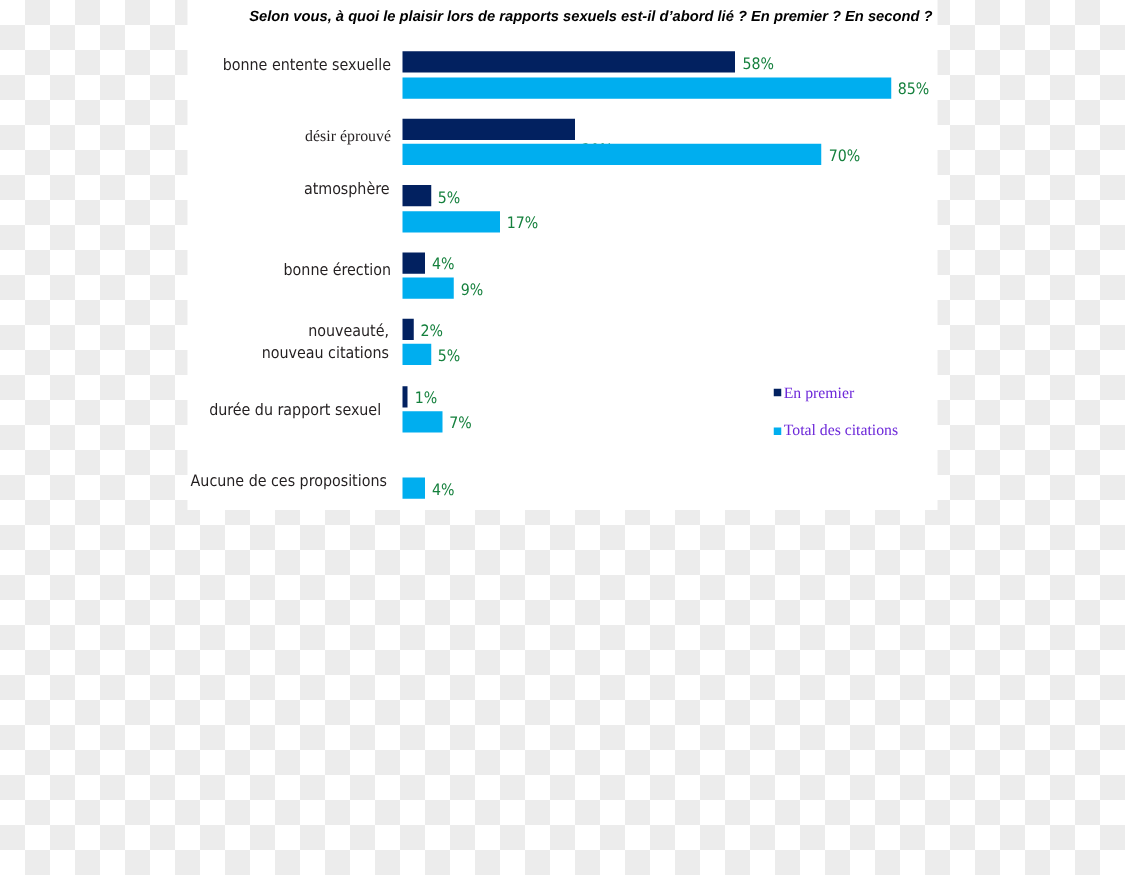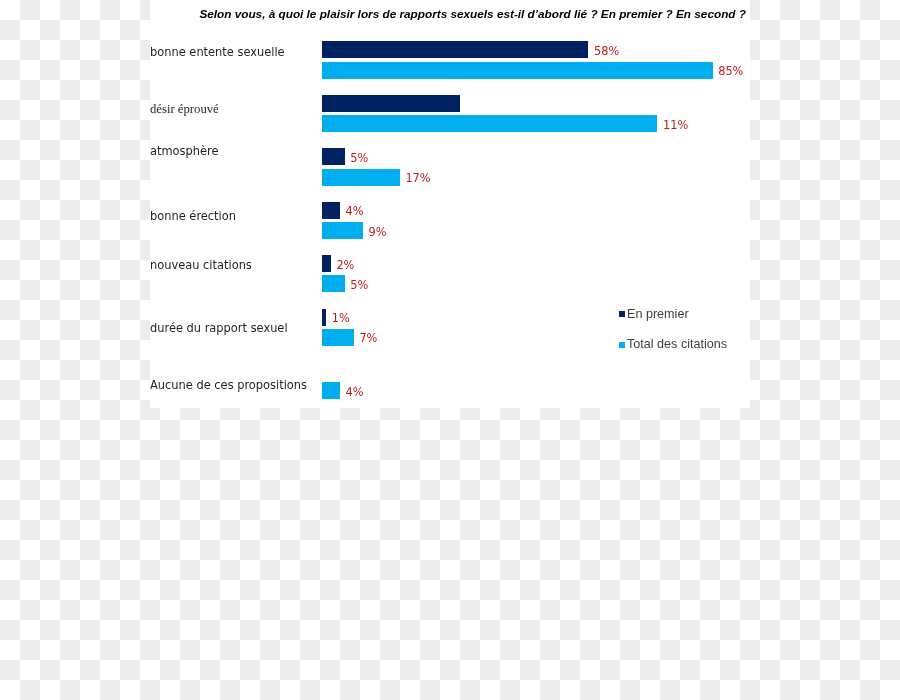--- a/index.html
+++ b/index.html
@@ -40,48 +40,49 @@
     letter-spacing: 0;
   }
 
   .plot-area { position: absolute; left: 0; top: 0; width: 600px; height: 408px; }
 
   .bar-row { position: absolute; left: 0; top: 0; width: 600px; }
 
   .cat-label {
     position: absolute;
     left: 0;
+    text-align: right;
     font-family: "DejaVu Sans", sans-serif;
     font-stretch: condensed;
     font-size: 12.7px;
     color: #231f20;
     line-height: 17.4px;
     white-space: nowrap;
   }
   .cat-label-line { display: block; }
 
   .bar { position: absolute; height: 17px; }
 
   .bar-value {
     position: absolute;
     font-family: "DejaVu Sans", sans-serif;
     font-stretch: condensed;
     font-size: 12.6px;
-    color: #b91c1c;
+    color: #15803d;
     white-space: nowrap;
   }
 
   .legend-item { position: absolute; }
   .legend-swatch { position: absolute; width: 6px; height: 6px; }
   .legend-label {
     position: absolute;
-    font-family: Liberation Sans, sans-serif;
+    font-family: Liberation Serif, serif;
     font-stretch: condensed;
     font-size: 12.6px;
-    color: #404040;
+    color: #6d28d9;
     white-space: nowrap;
   }
 </style>
 </head>
 <body>
 
 <div id="canvas">
   <div class="panel">
     <div class="chart-title">Selon vous, à quoi le plaisir lors de rapports sexuels est-il d’abord lié ? En premier ? En second ?</div>
     <div class="plot-area" id="plot-area">
@@ -94,21 +95,21 @@
           <div class="bar" style="background: rgb(0, 174, 239); left: 171.5px; top: 61.6px; width: 391px;"></div>
           <div class="bar-value" style="left: 568.2px; top: 63.1px;">85%</div>
         </div>
         <div class="bar-row">
           <div class="cat-label" style="width: 162.8px; top: 100.8px; font-family: Liberation Serif, serif;">
             <span class="cat-label-line">désir éprouvé</span>
           </div>
           <div class="bar" style="background: rgb(2, 33, 96); left: 171.5px; top: 94.77px; width: 138px;"></div>
           <div class="bar-value" style="left: 315.2px; top: 96.27px; margin-top: 16px;">30%</div>
           <div class="bar" style="background: rgb(0, 174, 239); left: 171.5px; top: 115.07px; width: 335.8px;"></div>
-          <div class="bar-value" style="left: 513px; top: 116.57px;">11%</div>
+          <div class="bar-value" style="left: 513px; top: 116.57px;">70%</div>
         </div>
         <div class="bar-row">
           <div class="cat-label" style="width: 161.6px; top: 142px;">
             <span class="cat-label-line">atmosphère</span>
           </div>
           <div class="bar" style="background: rgb(2, 33, 96); left: 171.5px; top: 148.24px; width: 23px;"></div>
           <div class="bar-value" style="left: 200.2px; top: 149.74px;">5%</div>
           <div class="bar" style="background: rgb(0, 174, 239); left: 171.5px; top: 168.54px; width: 78.2px;"></div>
           <div class="bar-value" style="left: 255.4px; top: 170.04px;">17%</div>
         </div>
@@ -116,20 +117,21 @@
           <div class="cat-label" style="width: 162.8px; top: 206.8px;">
             <span class="cat-label-line">bonne érection</span>
           </div>
           <div class="bar" style="background: rgb(2, 33, 96); left: 171.5px; top: 201.71px; width: 18.4px;"></div>
           <div class="bar-value" style="left: 195.6px; top: 203.21px;">4%</div>
           <div class="bar" style="background: rgb(0, 174, 239); left: 171.5px; top: 222.01px; width: 41.4px;"></div>
           <div class="bar-value" style="left: 218.6px; top: 223.51px;">9%</div>
         </div>
         <div class="bar-row">
           <div class="cat-label" style="width: 161.2px; top: 255.8px;">
+            <span class="cat-label-line">nouveauté,</span>
             <span class="cat-label-line">nouveau citations</span>
           </div>
           <div class="bar" style="background: rgb(2, 33, 96); left: 171.5px; top: 255.18px; width: 9.2px;"></div>
           <div class="bar-value" style="left: 186.4px; top: 256.68px;">2%</div>
           <div class="bar" style="background: rgb(0, 174, 239); left: 171.5px; top: 275.48px; width: 23px;"></div>
           <div class="bar-value" style="left: 200.2px; top: 276.98px;">5%</div>
         </div>
         <div class="bar-row">
           <div class="cat-label" style="width: 154.9px; top: 318.5px;">
             <span class="cat-label-line">durée du rapport sexuel</span>

